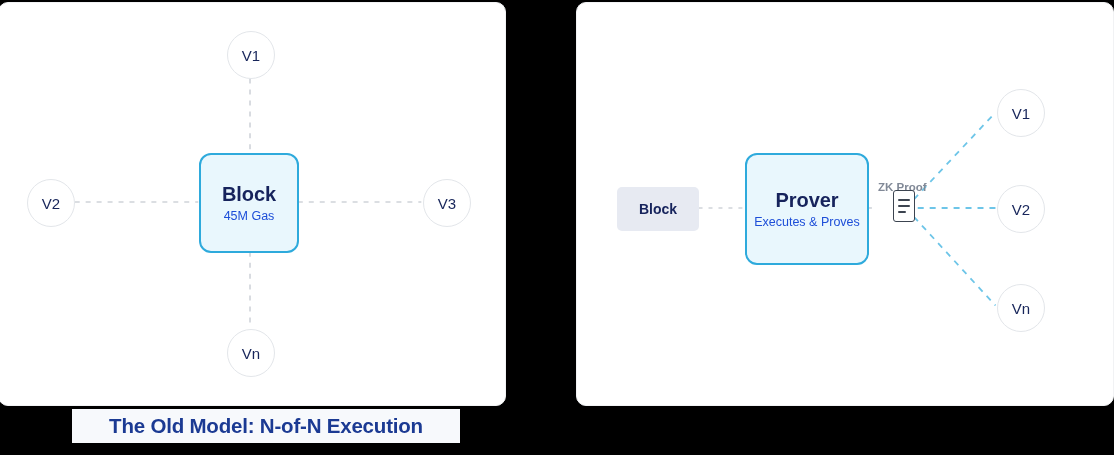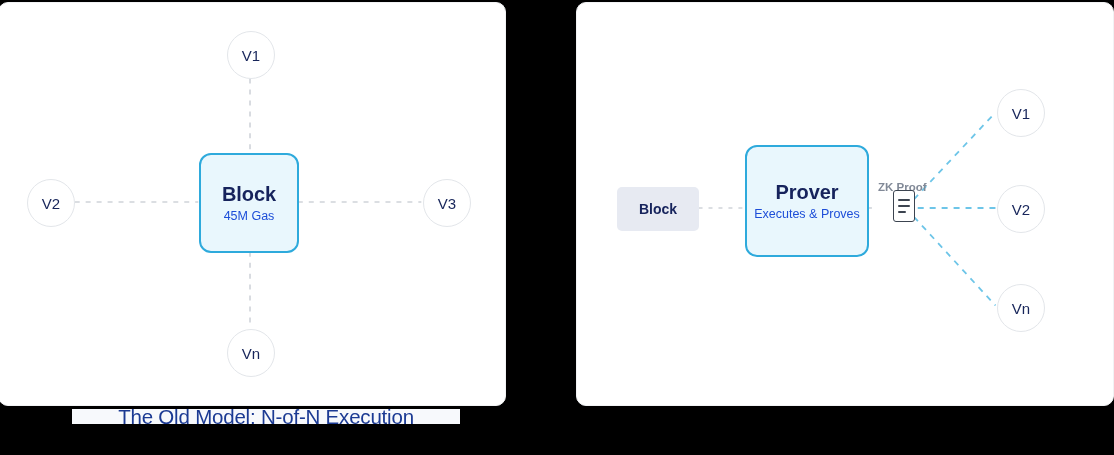--- a/index.html
+++ b/index.html
@@ -155,27 +155,27 @@
     padding: 0 4px;
   }
   .zk-doc i { display: block; height: 2px; background: #3c4450; border-radius: 1px; }
   .zk-doc i:nth-child(1) { width: 100%; }
   .zk-doc i:nth-child(2) { width: 100%; }
   .zk-doc i:nth-child(3) { width: 64%; align-self: flex-start; }
 
   
   .caption {
     position: absolute;
-    height: 15px;
+    height: 34px;
     display: flex;
     align-items: center;
     justify-content: center;
     background: #f7f9fc;
     color: #1b3a93;
-    font-weight: 400;
+    font-weight: 700;
     font-size: 20.5px;
     letter-spacing: -0.2px;
     white-space: nowrap;
     box-sizing: border-box;
   }
   .caption-left  { left: 72px;  top: 409px; width: 388px; }
   .caption-right { left: 632px; top: 409px; width: 410px; }
 </style>
 </head>
 <body>
@@ -233,21 +233,21 @@
 
         <line x1="330" y1="206" x2="420" y2="206" stroke="#6dc5e8" stroke-width="1.8" stroke-dasharray="6 6"></line>
 
         <line x1="330" y1="206" x2="420" y2="304" stroke="#6dc5e8" stroke-width="1.8" stroke-dasharray="6 6"></line>
       </svg>
 
       <div class="grey-block" style="left:40px; top:184px;">
         <span>Block</span>
       </div>
 
-      <div class="block-node" style="left:168px; top:142px; width:124px; height:112px;">
+      <div class="block-node" style="left:168px; top:150px; width:124px; height:112px;">
         <span class="bn-title">Prover</span>
         <span class="bn-sub">Executes &amp; Proves</span>
       </div>
 
       <div class="zk-wrap" style="left:299px; top:168px;">
         <span class="zk-label">ZK Proof</span>
         <span class="zk-doc">
           <i></i>
           <i></i>
           <i></i>

